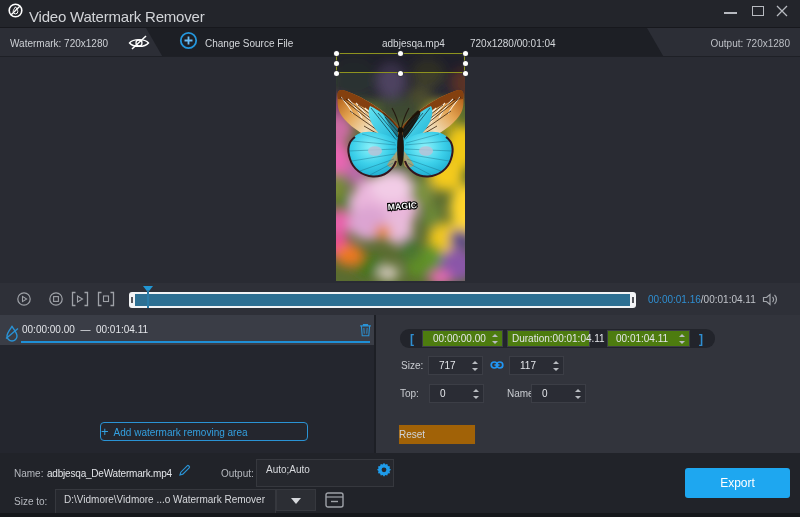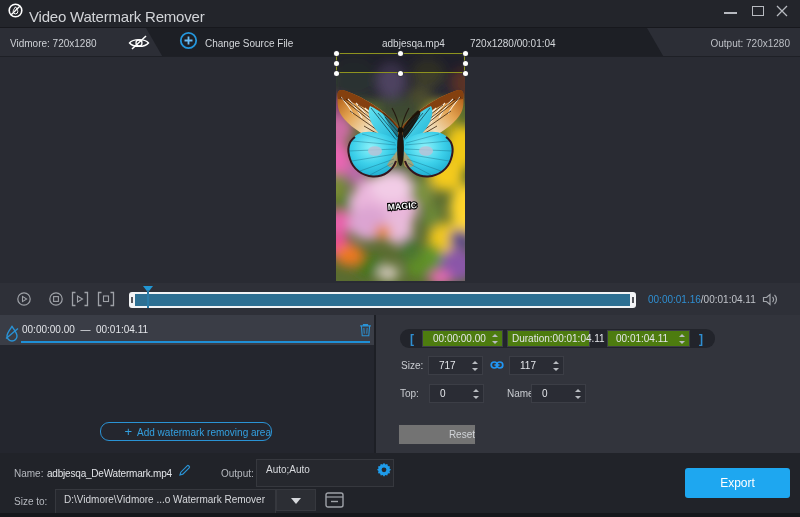--- a/index.html
+++ b/index.html
@@ -49,21 +49,21 @@
   <path d="M7.5 3.8 C8.8 5.8 9.8 7.2 9.8 8.6 A2.3 2.3 0 0 1 5.2 8.6 C5.2 7.2 6.2 5.8 7.5 3.8 Z" fill="none" stroke="#fff" stroke-width="1"></path>
   <line x1="3.2" y1="11.8" x2="11.8" y2="3.2" stroke="#fff" stroke-width="1.4"></line>
 </svg>
 <span class="abs" style="left:29px;top:8px;font-size:15px;letter-spacing:-0.2px;color:#d2d4d8">Video Watermark Remover</span>
 <div class="abs" style="left:724px;top:12px;width:13px;height:2px;background:#b7bac0"></div>
 <div class="abs" style="left:752px;top:6px;width:12px;height:10px;border:1px solid #b7bac0"></div>
 <svg class="abs" style="left:776px;top:5px" width="12" height="12" viewBox="0 0 12 12">
   <path d="M1 1 L11 11 M11 1 L1 11" stroke="#b7bac0" stroke-width="1.3"></path>
 </svg>
 
-<span class="abs" style="left:10px;top:38px;color:#cdd0d5">Vidmore: 720x1280</span>
+<span class="abs" style="left:10px;top:38px;color:#cdd0d5">Watermark: 720x1280</span>
 <svg class="abs" style="left:127px;top:34px" width="24" height="17" viewBox="0 0 24 17">
   <path d="M2.5 9 C6 4.5 18 4.5 21.5 9 C18 13.5 6 13.5 2.5 9 Z" fill="none" stroke="#fff" stroke-width="1.4"></path>
   <circle cx="12" cy="9" r="3" fill="none" stroke="#fff" stroke-width="1.3"></circle>
   <line x1="5" y1="15" x2="19" y2="2" stroke="#fff" stroke-width="1.5"></line>
 </svg>
 <svg class="abs" style="left:179px;top:31px" width="19" height="19" viewBox="0 0 19 19">
   <circle cx="9.5" cy="9.5" r="7.7" fill="none" stroke="#2496dc" stroke-width="1.8"></circle>
   <path d="M9.5 5.5 V13.5 M5.5 9.5 H13.5" stroke="#6cbcf2" stroke-width="1.8"></path>
 </svg>
 <span class="abs" style="left:205px;top:38px;color:#d4d7db">Change Source File</span>
@@ -261,21 +261,21 @@
 <svg class="abs" style="left:5px;top:325px" width="14" height="17" viewBox="0 0 14 17">
   <path d="M7 1.5 C9.5 5 12 8 12 11 A5 5 0 0 1 2 11 C2 8 4.5 5 7 1.5 Z" fill="none" stroke="#2a93d5" stroke-width="1.4"></path>
   <line x1="1" y1="13.5" x2="13" y2="3.5" stroke="#2a93d5" stroke-width="1.4"></line>
 </svg>
 <span class="abs" style="left:22px;top:324px;color:#e2e4e8">00:00:00.00&nbsp; —&nbsp; 00:01:04.11</span>
 <svg class="abs" style="left:359px;top:323px" width="13" height="14" viewBox="0 0 15 17">
   <path d="M1 3.5 H14 M5 3.5 V2 H10 V3.5 M2.5 3.5 L3.5 15.5 H11.5 L12.5 3.5" fill="none" stroke="#2a93d5" stroke-width="1.3"></path>
   <path d="M5.5 6 L6 13 M9.5 6 L9 13" stroke="#2a93d5" stroke-width="1.1"></path>
 </svg>
 <div class="abs" style="left:21px;top:341px;width:349px;height:2px;background:#1f8fd6"></div>
-<div class="abs" style="left:100px;top:422px;width:172px;height:19px;border:1px solid #2a93d5;border-radius:9px;color:#33a0e0;text-align:right;line-height:17px"><span style="font-size:13px">+</span>&nbsp; Add watermark removing area</div>
+<div class="abs" style="left:100px;top:422px;width:208px;height:19px;border:1px solid #2a93d5;border-radius:4px;color:#33a0e0;text-align:left;line-height:17px"><span style="font-size:13px">+</span>&nbsp; Add watermark removing area</div>
 
 <div class="abs" style="left:400px;top:329px;width:315px;height:19px;background:#22242b;border-radius:9px"></div>
 <span class="abs" style="left:410px;top:332px;color:#2f8fd2;font-size:12px;font-weight:bold">[</span>
 <div class="tbox" style="left:422px;top:330px;width:81px">
     <span style="position:absolute;left:10px;top:2px">00:00:00.00</span>
     <span class="spin"></span>
   </div>
 <div class="tbox" style="left:507px;top:330px;width:83px">
     <span style="position:absolute;left:4px;top:2px">Duration:00:01:04.11</span>
   </div>
@@ -302,21 +302,21 @@
 <span class="abs" style="left:400px;top:388px">Top:</span>
 <div class="inbox" style="left:429px;top:384px;width:55px">
     <span style="position:absolute;left:10px;top:3px">0</span>
     <span class="spin" style="top:3px"></span>
   </div>
 <span class="abs" style="left:507px;top:388px">Name:</span>
 <div class="inbox" style="left:531px;top:384px;width:55px">
     <span style="position:absolute;left:10px;top:3px">0</span>
     <span class="spin" style="top:3px"></span>
   </div>
-<div class="abs" style="left:398px;top:424px;width:78px;height:21px;background:#737373;border:1px solid #33353d;color:#d0d3d8;text-align:right;line-height:19px">Reset</div>
+<div class="abs" style="left:398px;top:424px;width:78px;height:21px;background:#a16207;border:1px solid #33353d;color:#d0d3d8;text-align:left;line-height:19px">Reset</div>
 
 <span class="abs" style="left:14px;top:468px;color:#b5b8be">Name:</span>
 <span class="abs" style="left:47px;top:468px;color:#e2e4e8;letter-spacing:-0.2px">adbjesqa_DeWatermark.mp4</span>
 <svg class="abs" style="left:178px;top:464px" width="13" height="13" viewBox="0 0 13 13">
   <path d="M2 11 L2.8 8.2 L9.2 1.8 A1 1 0 0 1 10.6 1.8 L11.2 2.4 A1 1 0 0 1 11.2 3.8 L4.8 10.2 Z" fill="none" stroke="#2a93d5" stroke-width="1.2"></path>
 </svg>
 <span class="abs" style="left:221px;top:468px;color:#b5b8be">Output:</span>
 <div class="bbox" style="left:256px;top:459px;width:138px;height:28px">
     <span style="position:absolute;left:9px;top:4px">Auto;Auto</span>
   </div>

